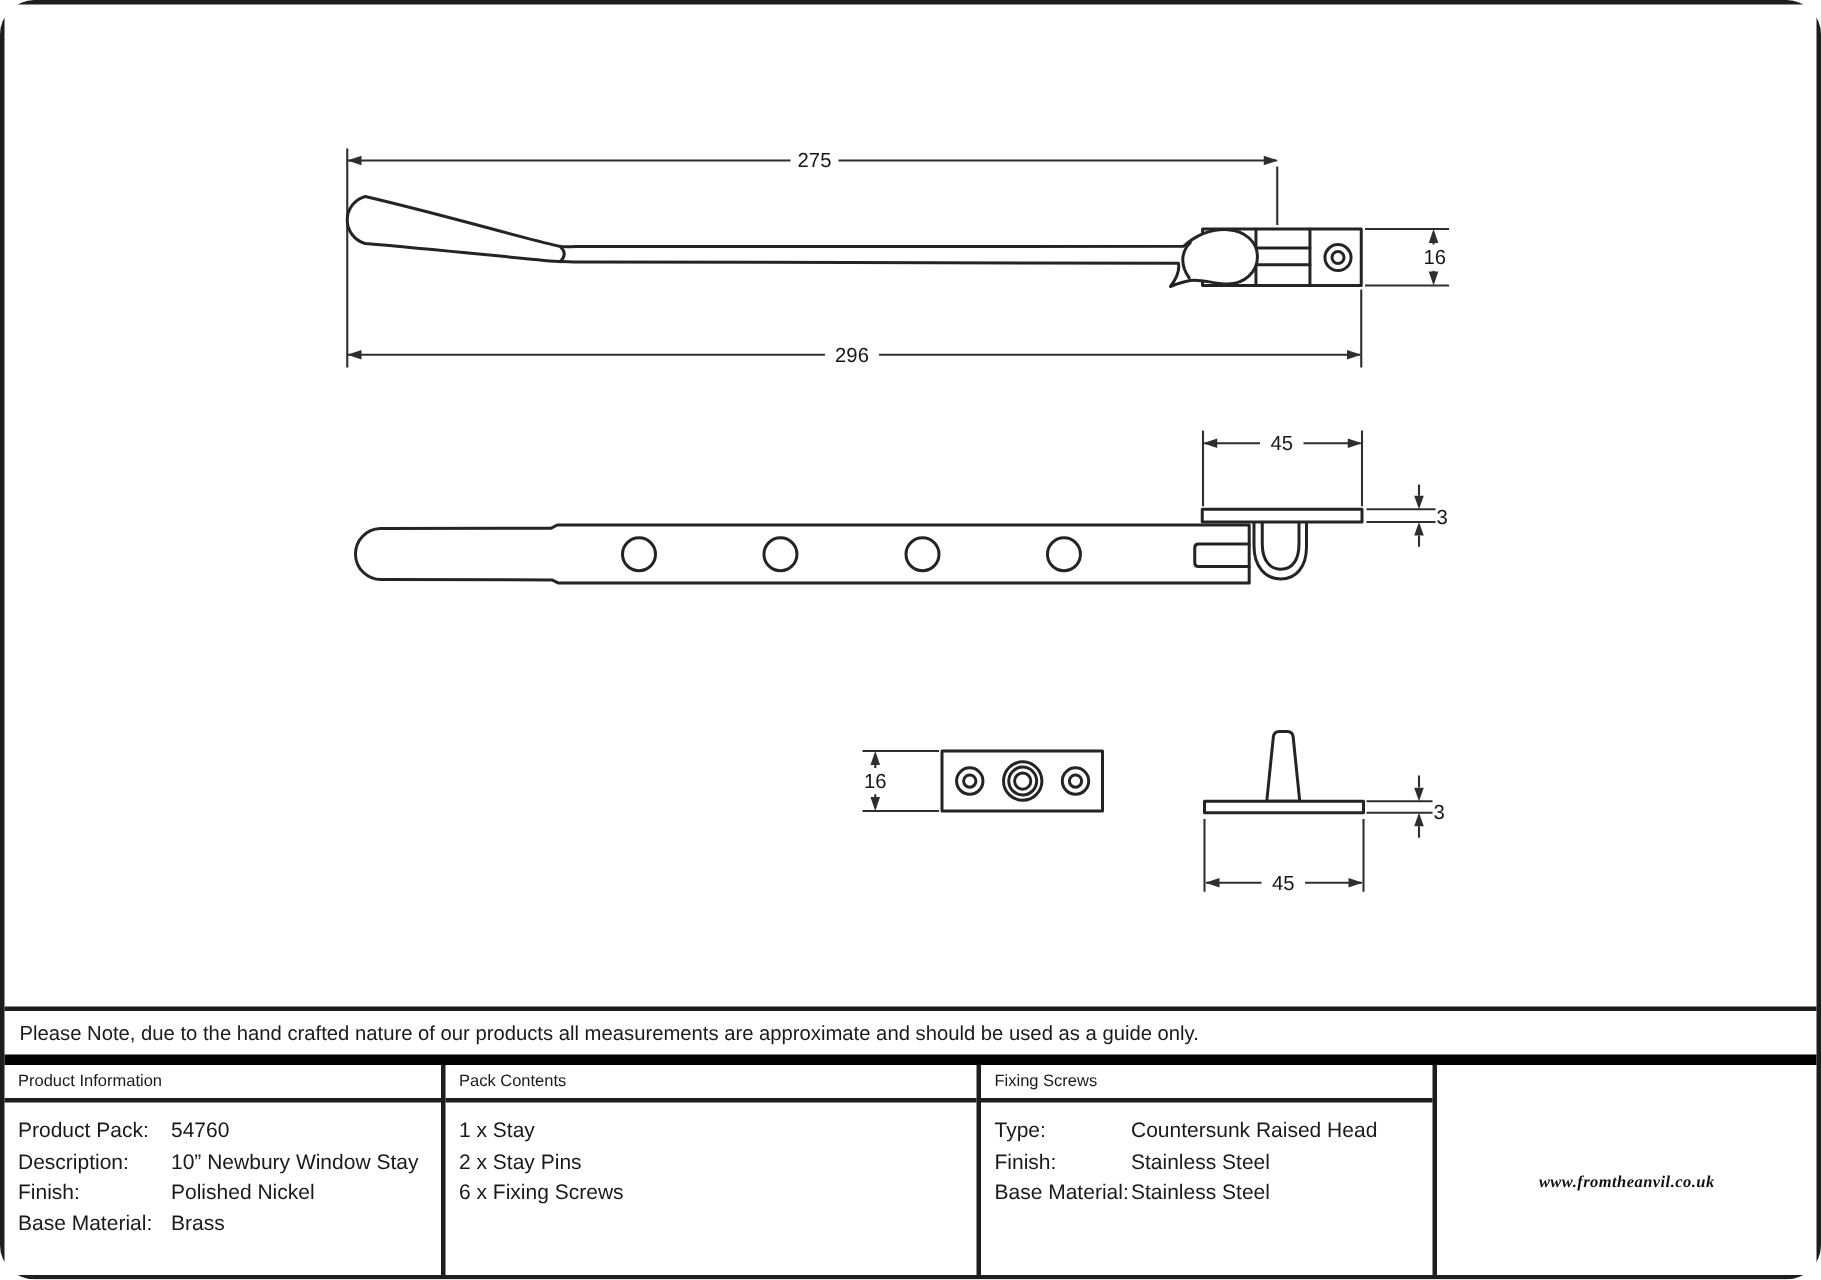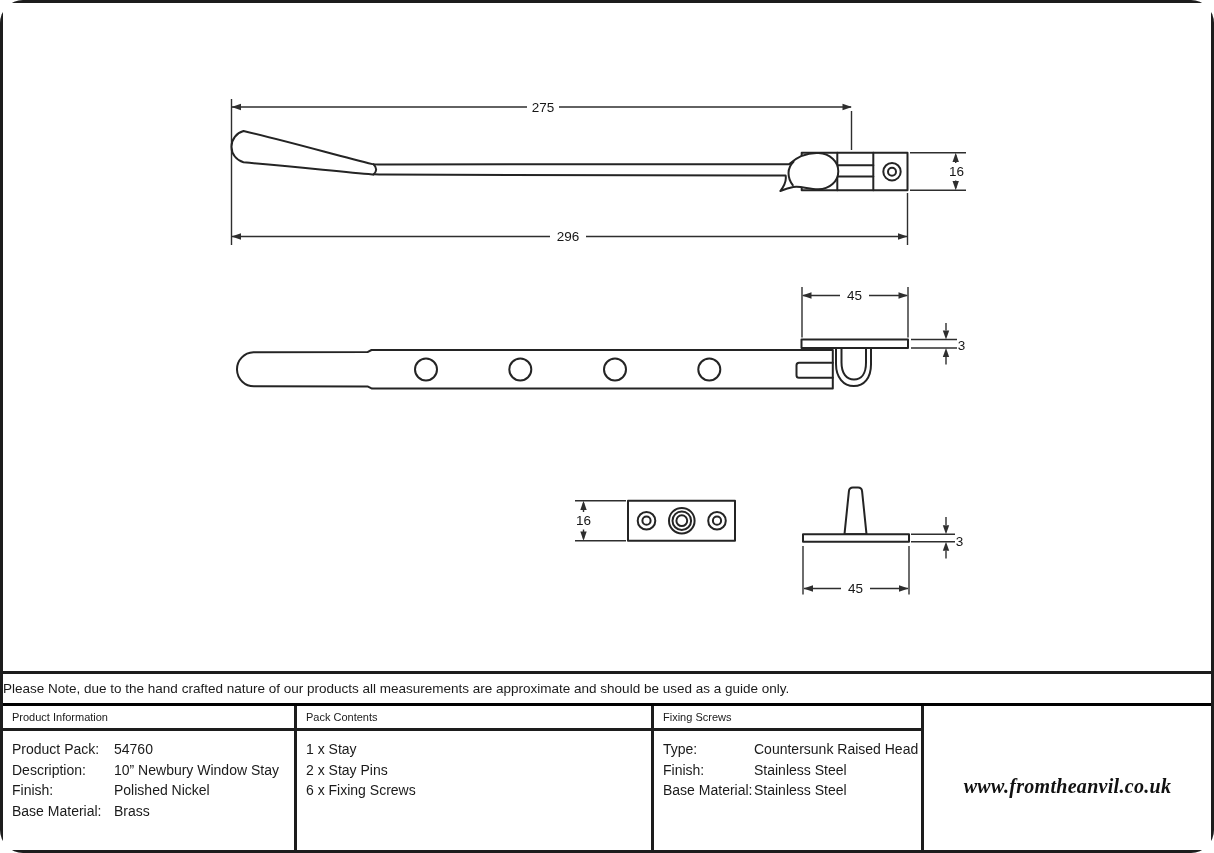--- a/index.html
+++ b/index.html
@@ -13,48 +13,48 @@
   
   .part   { stroke:#242424; stroke-width:2; fill:none; stroke-linejoin:round; stroke-linecap:round; }
   .partf  { stroke:#242424; stroke-width:2; fill:#ffffff; stroke-linejoin:round; }
   .dim    { stroke:#2e2e2e; stroke-width:1.4; fill:none; }
   .arrow  { fill:#2e2e2e; stroke:none; }
   .dimtext { font-family:"Liberation Sans", sans-serif; font-size:13.5px; fill:#171717; text-anchor:middle; }
 
   
   .bottom { position:absolute; top:671px; left:3px; right:3px; bottom:3px;
             border-top:3px solid #1d1d1d; display:flex; flex-direction:column; background:#fff; }
-  .note-row { flex:none; height:29px; line-height:29px; border-bottom:3px solid #000000;
-              font-size:13.5px; white-space:nowrap; }
+  .note-row { flex:none; height:29px; line-height:29px; border-bottom:7px solid #000000;
+              padding-left:10px; font-size:13.5px; white-space:nowrap; }
   .grid { flex:1; display:flex; min-height:0; }
   .col  { box-sizing:border-box; border-right:3px solid #1d1d1d; }
   .col-product { width:294px; }
   .col-pack    { width:357px; }
-  .col-screws  { width:270px; }
+  .col-screws  { width:304px; }
   .col-logo    { flex:1; border-right:none; display:flex; align-items:center; justify-content:center; }
   .cell-header { height:22px; line-height:23px; border-bottom:3px solid #1d1d1d; padding-left:9px; font-size:11px; }
   .cell-body   { padding:8px 0 0 9px; font-size:14px; }
   .kv { display:flex; line-height:20.5px; white-space:nowrap; }
   .kv .k { flex:none; width:102px; }
   .col-screws .kv .k { width:91px; }
   .pack-item { line-height:20.5px; white-space:nowrap; }
 
   
   .logo { display:flex; flex-direction:column; align-items:center; margin-top:-8px; }
   .logo-row { display:flex; align-items:flex-end; }
   .anvil-a { flex:none; margin-bottom:1px; }
   .logo-stack { display:flex; flex-direction:column; margin-left:2px; }
   .logo-fromthe { font-family:"Liberation Serif", serif; font-size:13px; color:#111;
                   white-space:nowrap; padding-left:7px; letter-spacing:0.3px; position:relative; z-index:2; }
   .logo-fromthe .diamond { font-size:11px; padding-left:3px; }
   .logo-name { font-family:"Liberation Serif", serif; font-size:49px; line-height:32px;
                color:#111; letter-spacing:1px; white-space:nowrap; }
   .logo-name .reg { font-size:11px; position:relative; top:-24px; left:1px; letter-spacing:0; }
   .logo-url { font-family:"Liberation Serif", serif; font-style:italic; font-weight:600;
-              font-size:20px; color:#111; margin-top:24px; letter-spacing:0.3px; white-space:nowrap; }
+              font-size:11px; color:#111; margin-top:24px; letter-spacing:0.3px; white-space:nowrap; }
 </style>
 </head>
 <body>
 
 <div class="page">
   <div class="outer-border"></div>
 
   <svg class="drawing" width="1214" height="671" viewBox="0 0 1214 671" xmlns="http://www.w3.org/2000/svg">
 
     <g>

